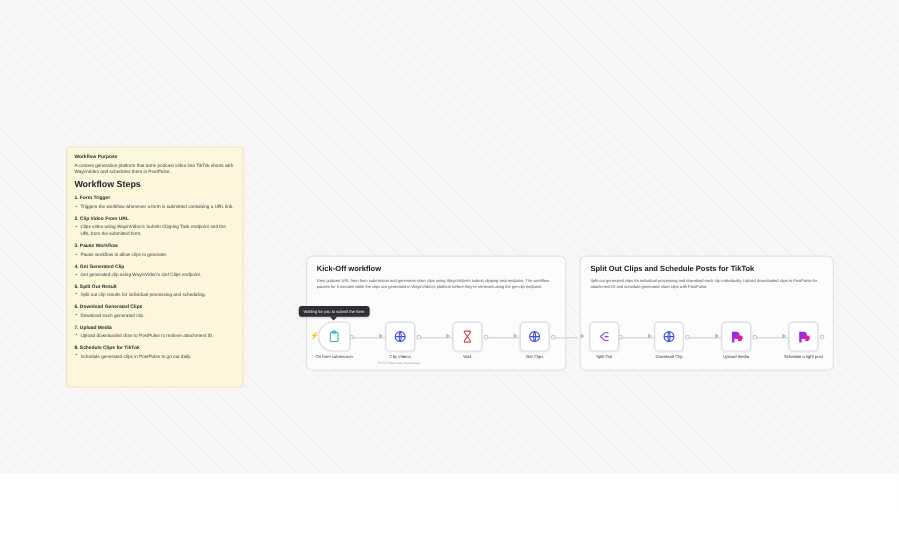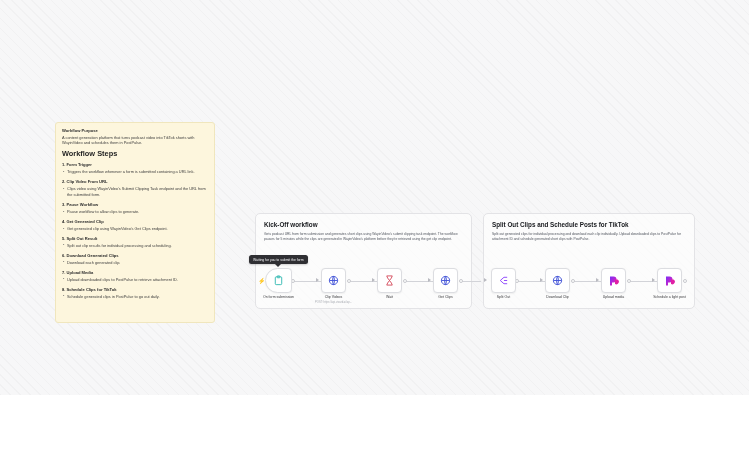--- a/index.html
+++ b/index.html
@@ -10,21 +10,21 @@
   #canvas{
     position:absolute;left:0;top:0;width:749px;height:395px;
     background-color:#f7f7f8;
     background-image:repeating-linear-gradient(45deg,
       rgba(0,0,0,0.022) 0px, rgba(0,0,0,0.022) 1px,
       rgba(0,0,0,0) 1px, rgba(0,0,0,0) 7px);
     overflow:hidden;
   }
   
   #sticky{
-    position:absolute;left:55px;top:122px;width:160px;height:201px;
+    position:absolute;left:55px;top:122px;width:148px;height:201px;
     background:#fdf6dd;border:1px solid #f0e6bd;border-radius:3px;
     box-sizing:border-box;padding:5px 6px;overflow:hidden;
   }
   .sn-h4{font-size:4.1px;font-weight:bold;color:#2b2b2b;line-height:1.35;margin:0 0 1px 0;}
   .sn-p{font-size:3.9px;color:#3c3c3c;line-height:1.42;margin:0 0 4px 0;}
   .sn-h2{font-size:7.4px;font-weight:bold;color:#1f1f1f;margin:2px 0 4px 0;line-height:1.2;}
   .sn-step{margin-bottom:4.5px;}
   .sn-step-t{font-size:4.1px;font-weight:bold;color:#2b2b2b;margin-bottom:1.6px;line-height:1.3;}
   .sn-li{font-size:3.9px;color:#3c3c3c;line-height:1.42;padding-left:5px;position:relative;}
   .sn-li:before{content:"\2022";position:absolute;left:1px;top:-0.3px;color:#555;}

